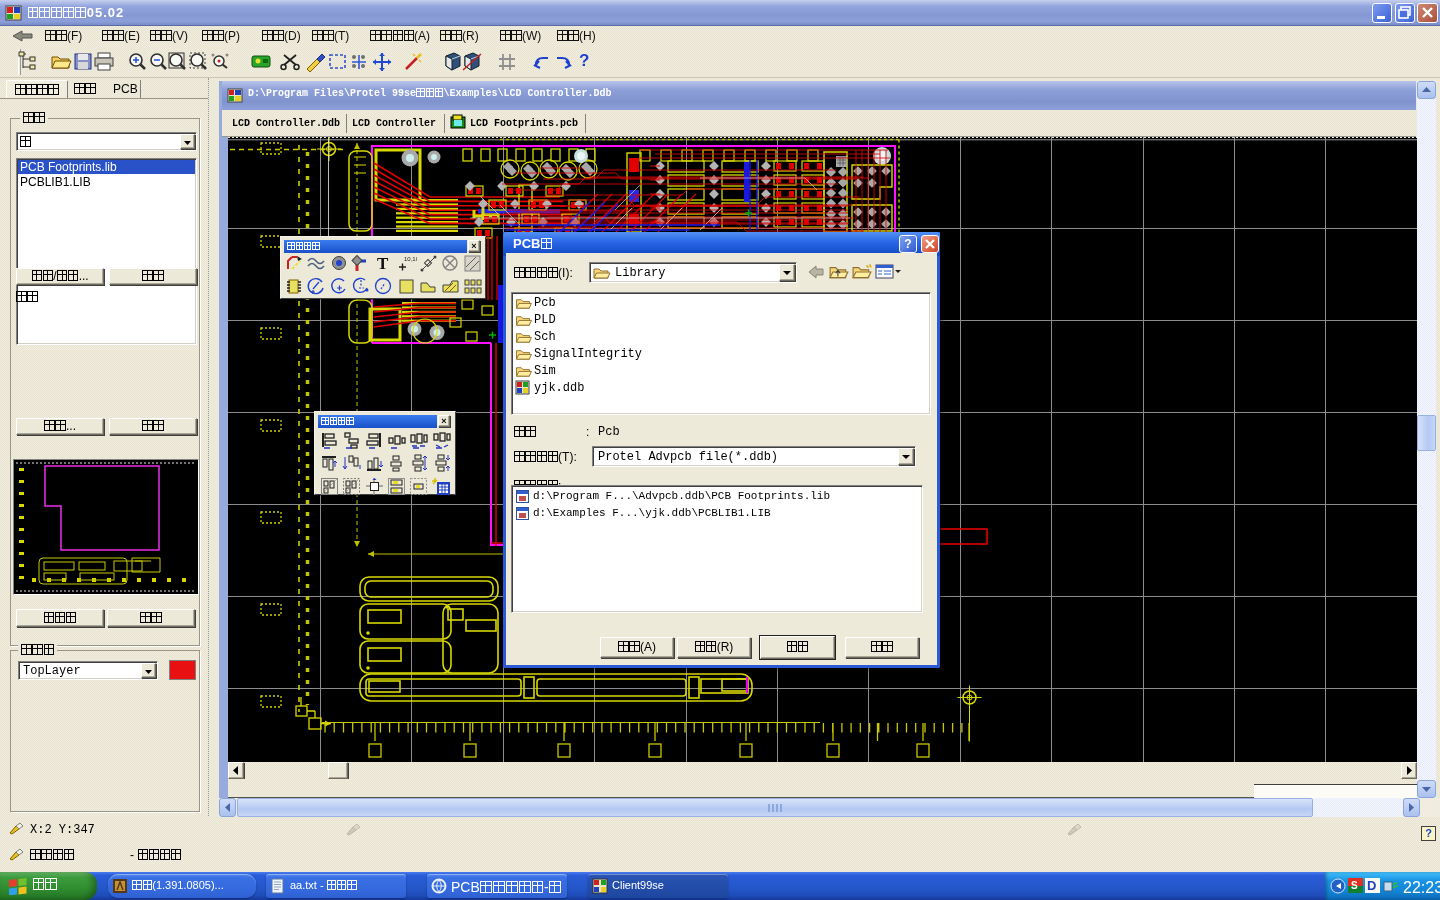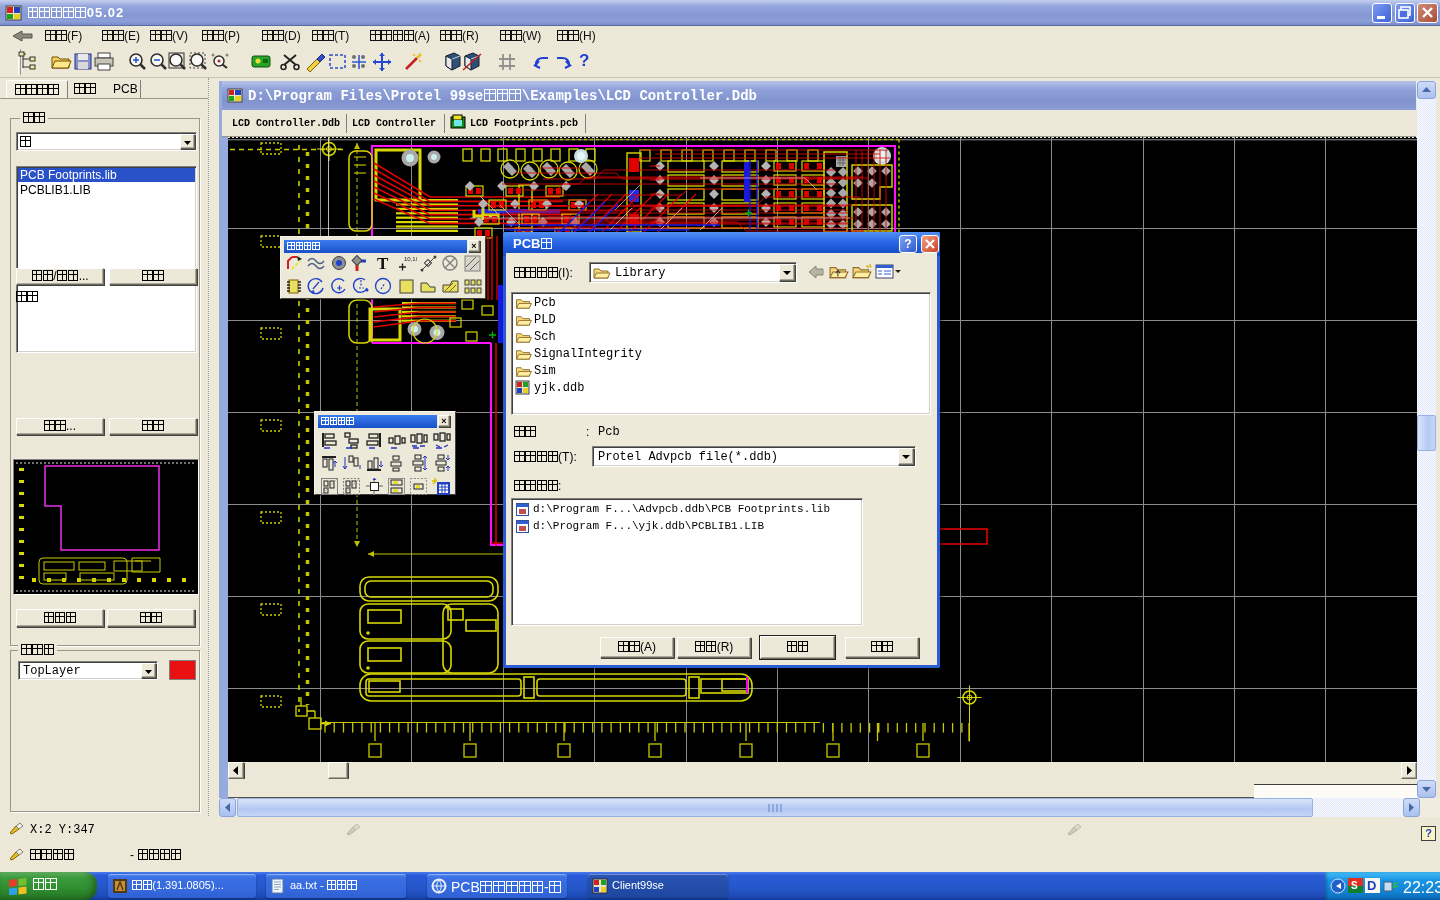--- a/index.html
+++ b/index.html
@@ -164,21 +164,21 @@
     <div class="abs" style="left:140px;top:2px;width:1px;height:18px;background:#808080"></div>
     <div class="abs" style="left:0;top:20px;width:208px;height:1px;background:#fff;border-top:1px solid #9a9687"></div>
     <div class="abs" style="left:10px;top:40px;width:190px;height:528px;border:1px solid #9a9687;box-shadow:1px 1px 0 #fff"></div>
     <div class="abs f12 dither" style="left:20px;top:33px;padding:0 3px"><i class="g"></i><i class="g"></i></div>
     <div class="abs sunken" style="left:16px;top:54px;width:181px;height:19px">
       <div class="abs f12" style="left:3px;top:2px"><i class="g"></i></div>
       <div class="abs btn" style="right:1px;top:1px;width:15px;height:15px"><svg width="13" height="13">
           <path d="M3 5 L6.5 9 L10 5Z" fill="#000"></path>
         </svg></div>
     </div>
-    <div class="abs sunken" style="left:16px;top:88px;width:181px;height:187px">
+    <div class="abs sunken" style="left:16px;top:80px;width:181px;height:187px">
       <div class="abs" style="left:1px;top:1px;width:177px;height:14px;background:#2a52c8;color:#fff;font-size:12px;padding-left:2px">PCB Footprints.lib</div>
       <div class="abs f12" style="left:3px;top:16px">PCBLIB1.LIB</div>
     </div>
     <div class="abs btn f12" style="left:16px;top:190px;width:88px;height:17px;line-height:15px"><i class="g"></i><i class="g"></i>/<i class="g"></i><i class="g"></i>...</div>
     <div class="abs btn f12" style="left:109px;top:190px;width:88px;height:17px;line-height:15px"><i class="g"></i><i class="g"></i></div>
     <div class="abs f12" style="left:16px;top:212px"><i class="g"></i><i class="g"></i></div>
     <div class="abs btn f12" style="left:16px;top:340px;width:88px;height:17px;line-height:15px"><i class="g"></i><i class="g"></i>...</div>
     <div class="abs btn f12" style="left:109px;top:340px;width:88px;height:17px;line-height:15px"><i class="g"></i><i class="g"></i></div>
     <div class="abs" style="left:13px;top:381px;width:186px;height:136px;background:#000;border:1px solid #808080;border-right-color:#fff;border-bottom-color:#fff">
 <svg width="184" height="134" viewBox="0 0 184 134">
@@ -233,21 +233,21 @@
 <div class="abs" style="left:219px;top:81px;width:9px;height:736px;background:#96aade"></div>
 <div class="abs dither" style="left:1436px;top:81px;width:4px;height:736px"></div>
 <div class="abs" style="left:222px;top:81px;width:1194px;height:29px;background:linear-gradient(#b9c4ea,#8ea0d8 30%,#8193ce 70%,#8ea0d8)">
  <svg class="abs" style="left:5px;top:6px" width="17" height="17" viewBox="0 0 17 17">
       <rect x="1" y="2" width="14" height="13" fill="#e8e4c8" stroke="#404040"></rect>
       <rect x="2" y="3" width="5" height="5" fill="#d02020"></rect>
       <rect x="8" y="3" width="6" height="5" fill="#2040c0"></rect>
       <rect x="2" y="9" width="5" height="5" fill="#20a020"></rect>
       <rect x="8" y="9" width="6" height="5" fill="#e8d020"></rect>
     </svg>
- <div class="abs mono" style="left:26px;top:7px;color:#fff;font-size:14px;font-weight:bold">D:\Program Files\Protel 99se<i class="g"></i><i class="g"></i><i class="g"></i>\Examples\LCD Controller.Ddb</div>
+ <div class="abs mono" style="left:26px;top:7px;color:#fff;font-size:10px;font-weight:bold">D:\Program Files\Protel 99se<i class="g"></i><i class="g"></i><i class="g"></i>\Examples\LCD Controller.Ddb</div>
 </div>
 <div class="abs dither" style="left:222px;top:110px;width:1194px;height:27px;border-bottom:1px solid #9a9687">
     <div class="abs mono" style="left:10px;top:8px;font-size:10px;font-weight:bold">LCD Controller.Ddb</div>
     <div class="abs" style="left:124px;top:4px;width:1px;height:19px;background:#808080"></div>
     <div class="abs mono" style="left:130px;top:8px;font-size:10px;font-weight:bold">LCD Controller</div>
     <div class="abs" style="left:222px;top:4px;width:1px;height:19px;background:#808080"></div>
     <svg class="abs" style="left:228px;top:4px" width="17" height="17">
       <rect x="1" y="3" width="14" height="11" fill="#188818" stroke="#000"></rect>
       <rect x="3" y="1" width="9" height="5" fill="#e8e020" stroke="#000"></rect>
       <rect x="4" y="6" width="8" height="6" fill="#70e8e8"></rect>
@@ -870,33 +870,33 @@
       <div class="abs f12" style="left:80px;top:172px">:</div>
       <div class="abs mono f12" style="left:92px;top:172px">Pcb</div>
       <div class="abs f12" style="left:8px;top:197px"><i class="g"></i><i class="g"></i><i class="g"></i><i class="g"></i>(T):</div>
       <div class="abs sunken" style="left:86px;top:193px;width:324px;height:21px">
         <div class="abs mono f12" style="left:5px;top:3px">Protel Advpcb file(*.ddb)</div>
         <div class="abs btn" style="right:1px;top:1px;width:16px;height:17px"><svg width="14" height="15">
             <path d="M3 6 L7 10 L11 6Z" fill="#000"></path>
           </svg></div>
       </div>
       <div class="abs f12" style="left:8px;top:226px"><i class="g"></i><i class="g"></i><i class="g"></i><i class="g"></i>:</div>
-      <div class="abs sunken" style="left:5px;top:245px;width:352px;height:128px">
+      <div class="abs sunken" style="left:5px;top:232px;width:412px;height:128px">
         <svg class="abs" style="left:4px;top:4px" width="13" height="13">
           <rect x="0.5" y="0.5" width="12" height="12" fill="#fff" stroke="#3050a0"></rect>
           <rect x="1" y="1" width="11" height="3" fill="#3060d0"></rect>
           <rect x="3" y="6" width="7" height="5" fill="#c05050"></rect>
         </svg>
         <div class="abs mono" style="left:21px;top:4px;font-size:11px">d:\Program F...\Advpcb.ddb\PCB Footprints.lib</div>
         <svg class="abs" style="left:4px;top:21px" width="13" height="13">
           <rect x="0.5" y="0.5" width="12" height="12" fill="#fff" stroke="#3050a0"></rect>
           <rect x="1" y="1" width="11" height="3" fill="#3060d0"></rect>
           <rect x="3" y="6" width="7" height="5" fill="#c05050"></rect>
         </svg>
-        <div class="abs mono" style="left:21px;top:21px;font-size:11px">d:\Program F...\yjk.ddb\PCBLIB1.LIB</div>
+        <div class="abs mono" style="left:21px;top:21px;font-size:11px">d:\Examples F...\yjk.ddb\PCBLIB1.LIB</div>
       </div>
       <div class="abs btn f12" style="left:94px;top:384px;width:74px;height:21px;line-height:19px"><i class="g"></i><i class="g"></i>(A)</div>
       <div class="abs btn f12" style="left:171px;top:384px;width:74px;height:21px;line-height:19px"><i class="g"></i><i class="g"></i>(R)</div>
       <div class="abs btn f12" style="left:254px;top:383px;width:75px;height:23px;line-height:20px;outline:1.5px solid #202020"><i class="g"></i><i class="g"></i></div>
       <div class="abs btn f12" style="left:339px;top:384px;width:74px;height:21px;line-height:19px"><i class="g"></i><i class="g"></i></div>
     </div>
   </div>
 <div class="abs dither" style="left:0;top:817px;width:1440px;height:68px">
     <svg class="abs" style="left:8px;top:5px" width="18" height="13">
       <path d="M2 11 L8 4 L11 7 L4 12 Z" fill="#e8c020" stroke="#806000"></path>
@@ -924,21 +924,21 @@
  <svg class="abs" style="left:8px;top:5px" width="20" height="18" viewBox="0 0 20 18">
         <g transform="skewY(-6)">
           <rect x="1" y="3" width="8" height="7" fill="#e83c2c"></rect>
           <rect x="10.5" y="3" width="8" height="7" fill="#70c030"></rect>
           <rect x="1" y="11.5" width="8" height="7" fill="#30a0e8"></rect>
           <rect x="10.5" y="11.5" width="8" height="7" fill="#f0c020"></rect>
         </g>
       </svg>
  <div class="abs" style="left:32px;top:4px;color:#fff;font-size:14px;font-weight:bold;font-style:italic;text-shadow:1px 1px 2px #00000088"><i class="g"></i><i class="g"></i></div>
 </div>
-    <div class="abs" style="left:108px;top:2px;width:148px;height:24px;background:linear-gradient(#5488f0,#3a70e4 15%,#3468dc 70%,#2e60d0);border-radius:3px;box-shadow:inset 0 1px 0 rgba(255,255,255,.35), 0 1px 2px rgba(0,0,0,.3)">
+    <div class="abs" style="left:108px;top:2px;width:148px;height:24px;background:linear-gradient(#5488f0,#3a70e4 15%,#3468dc 70%,#2e60d0);border-radius:10px;box-shadow:inset 0 1px 0 rgba(255,255,255,.35), 0 1px 2px rgba(0,0,0,.3)">
       <svg class="abs" style="left:4px;top:4px" width="16" height="16">
         <rect x="1" y="1" width="14" height="14" fill="#503818"></rect>
         <rect x="3" y="3" width="10" height="10" fill="#c89030"></rect>
         <path d="M5 12 L8 4 L11 12" stroke="#503818" fill="none" stroke-width="1.5"></path>
       </svg>
       <div class="abs" style="left:24px;top:5px;color:#fff;font-size:11px;white-space:nowrap;overflow:hidden;width:118px"><i class="g"></i><i class="g"></i>(1.391.0805)...</div>
     </div>
     <div class="abs" style="left:266px;top:2px;width:140px;height:24px;background:linear-gradient(#5488f0,#3a70e4 15%,#3468dc 70%,#2e60d0);border-radius:3px;box-shadow:inset 0 1px 0 rgba(255,255,255,.35), 0 1px 2px rgba(0,0,0,.3)">
       <svg class="abs" style="left:4px;top:4px" width="16" height="16">
         <rect x="2" y="1" width="11" height="14" fill="#f0f4f8" stroke="#5878a8"></rect>

